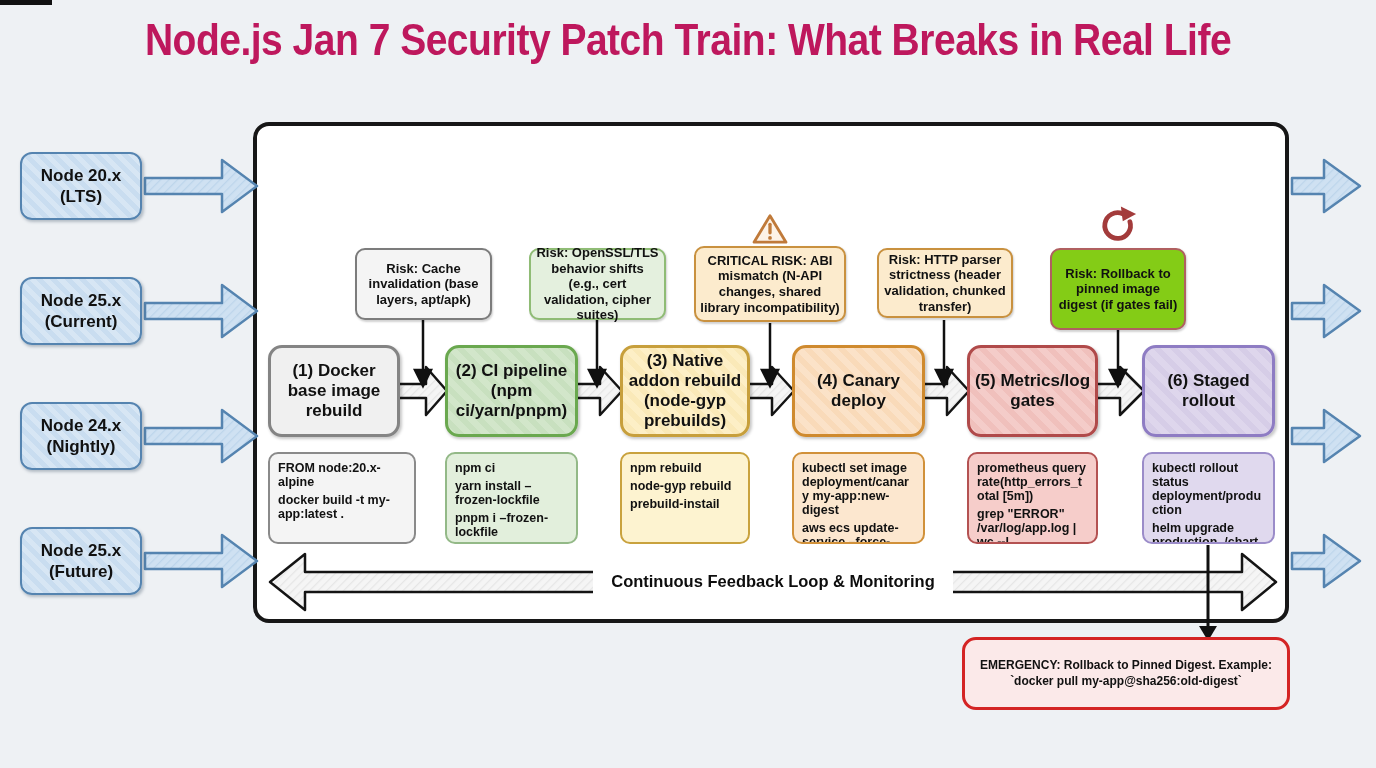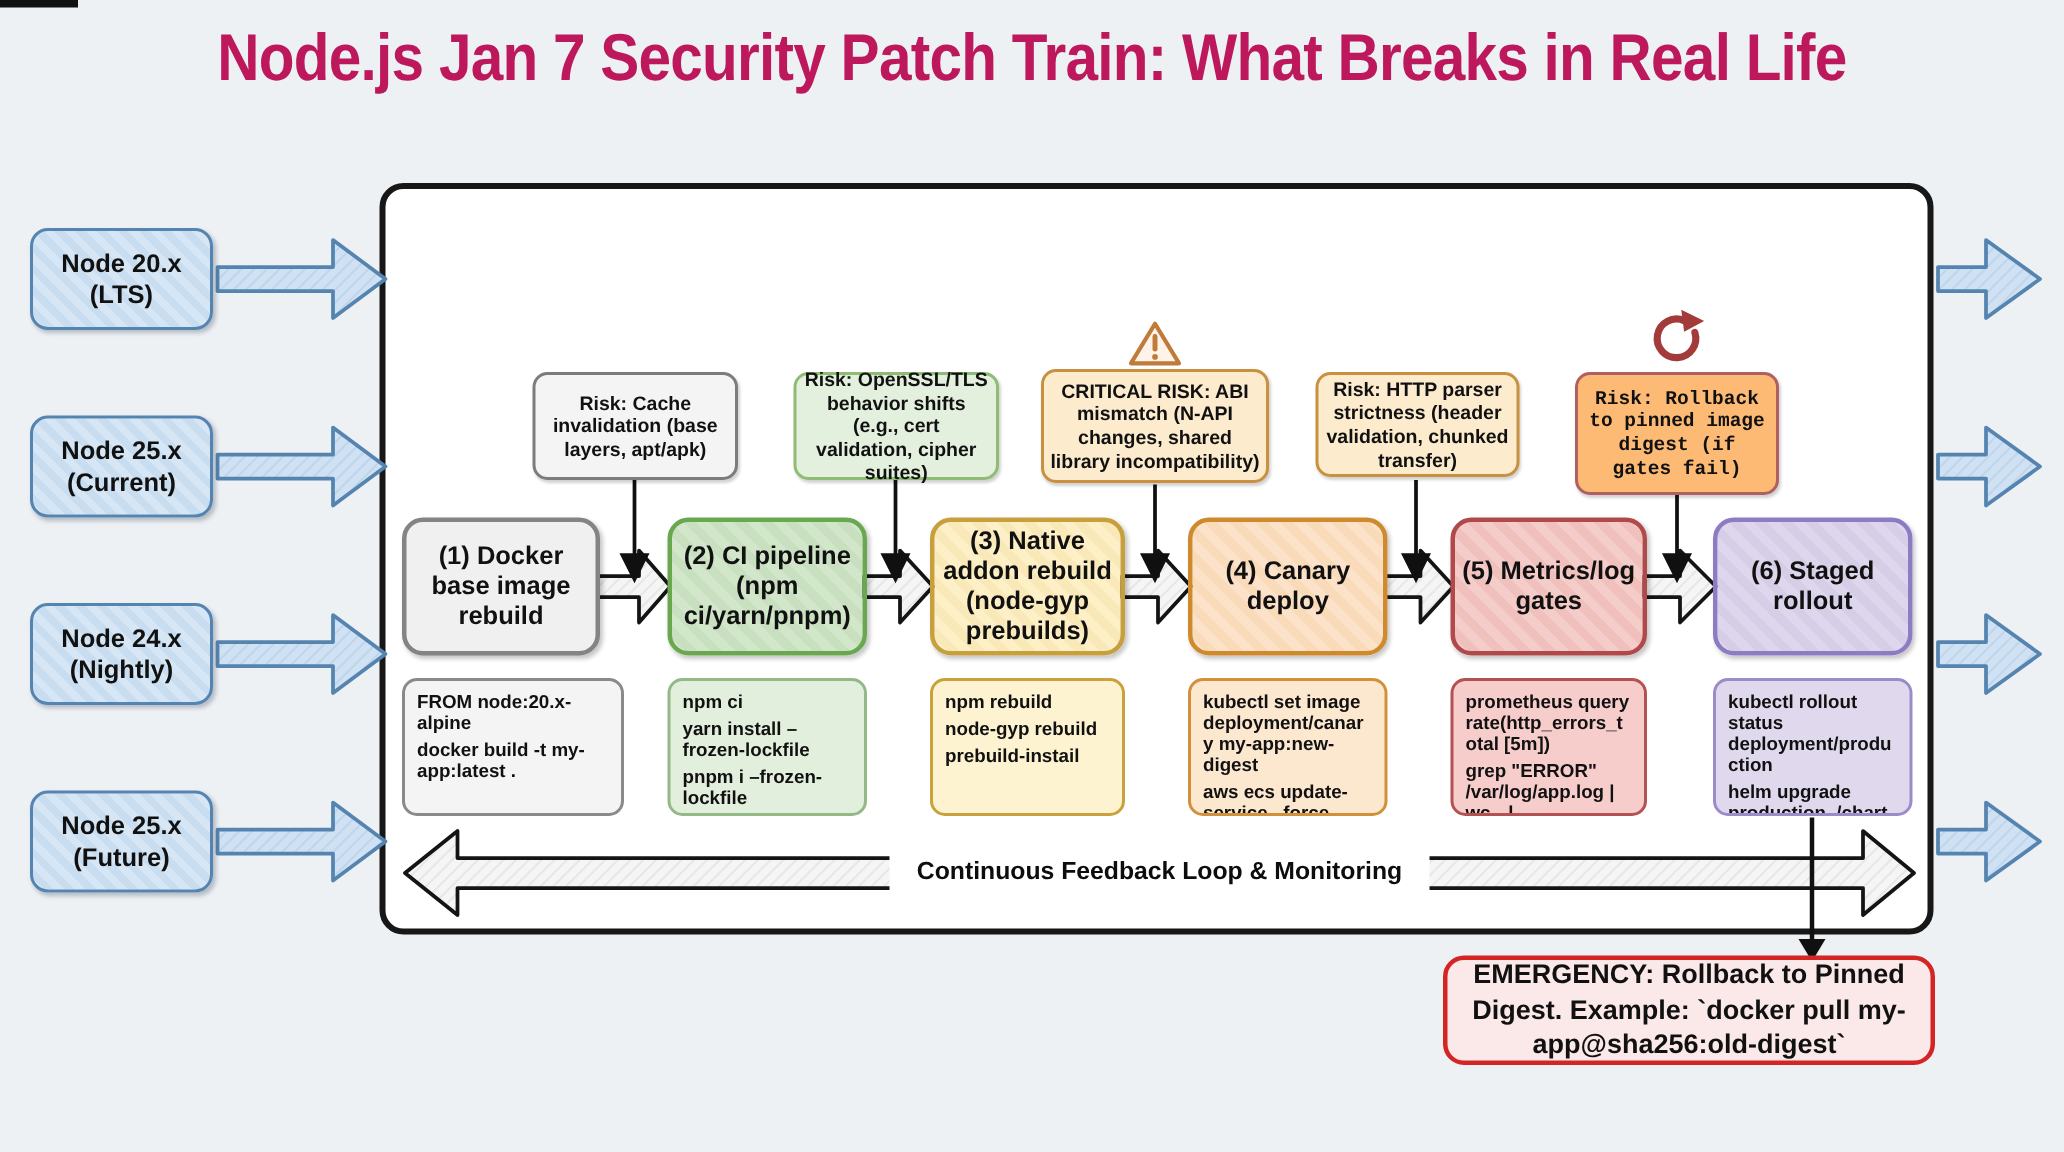--- a/index.html
+++ b/index.html
@@ -23,21 +23,21 @@
   .node-box{width:122px;height:68px;left:20px;border:2.5px solid #5584b0;border-radius:12px;
             background:repeating-linear-gradient(45deg,#d7e6f4 0 5px,#c9ddf0 5px 10px);
             font-size:17px;line-height:1.25;box-shadow:1.5px 2px 3px rgba(70,90,110,.35);}
   .node-box .lbl{white-space:pre-line;}
 
   .risk{top:248px;border-radius:10px;font-size:13px;line-height:1.2;padding:3px 4px;
         box-shadow:1px 1.5px 2px rgba(0,0,0,.18);}
   .risk-gray  {background:#f4f4f4;border:2.5px solid #7c7c7c;justify-content:flex-end;}
   .risk-green {background:#e4f0de;border:2.5px solid #8fbc75;}
   .risk-orange{background:#fcebcd;border:2.5px solid #c9913f;}
-  .risk-pink  {background:#fdba74;border:2.5px solid #b06060;font-family:Liberation Mono, monospace;}
+  .risk-pink  {background:#84cc16;border:2.5px solid #b06060;}
 
   .stage{top:345px;height:92px;border-radius:14px;font-size:17px;line-height:1.18;padding:2px 4px;
          box-shadow:1.5px 2px 3px rgba(0,0,0,.22);}
   .st1{background:#f0f0f0;border:3px solid #848484;}
   .st2{background:repeating-linear-gradient(45deg,#d2e6ca 0 6px,#c8e0bf 6px 12px);border:3px solid #6aa84f;}
   .st3{background:repeating-linear-gradient(45deg,#fdefc6 0 6px,#fae9b8 6px 12px);border:3px solid #c79f3c;}
   .st4{background:repeating-linear-gradient(45deg,#fbe2c8 0 6px,#f9dab9 6px 12px);border:3px solid #cf8a2e;}
   .st5{background:repeating-linear-gradient(45deg,#f4ccc9 0 6px,#f0c0bc 6px 12px);border:3px solid #b04a4a;}
   .st6{background:repeating-linear-gradient(45deg,#ded6ec 0 6px,#d6cde7 6px 12px);border:3px solid #8e7cc3;}
 
@@ -52,21 +52,21 @@
   .cm5{background:#f6cdca;border:2px solid #b45252;}
   .cm6{background:#e0d9ee;border:2px solid #9b8cc9;}
 
   .icon-wrap{position:absolute;z-index:3;display:flex;align-items:center;justify-content:center;}
 
   .feedback-label{position:absolute;left:593px;top:568px;width:360px;height:27px;z-index:4;
                   background:#ffffff;display:flex;align-items:center;justify-content:center;
                   font-weight:bold;font-size:16.5px;color:#0d0d0d;}
 
   .emergency{left:962px;top:637px;width:328px;height:73px;background:#fbe9e9;
-             border:3.5px solid #d42424;border-radius:14px;font-size:18px;line-height:1.3;
+             border:3.5px solid #d42424;border-radius:14px;font-size:12px;line-height:1.3;
              padding:4px 0;z-index:3;}
 </style>
 </head>
 <body>
 
 <div class="canvas">
 
   <div class="artifact"></div>
 
   <div class="title"><span>Node.js Jan 7 Security Patch Train: What Breaks in Real Life</span></div>

